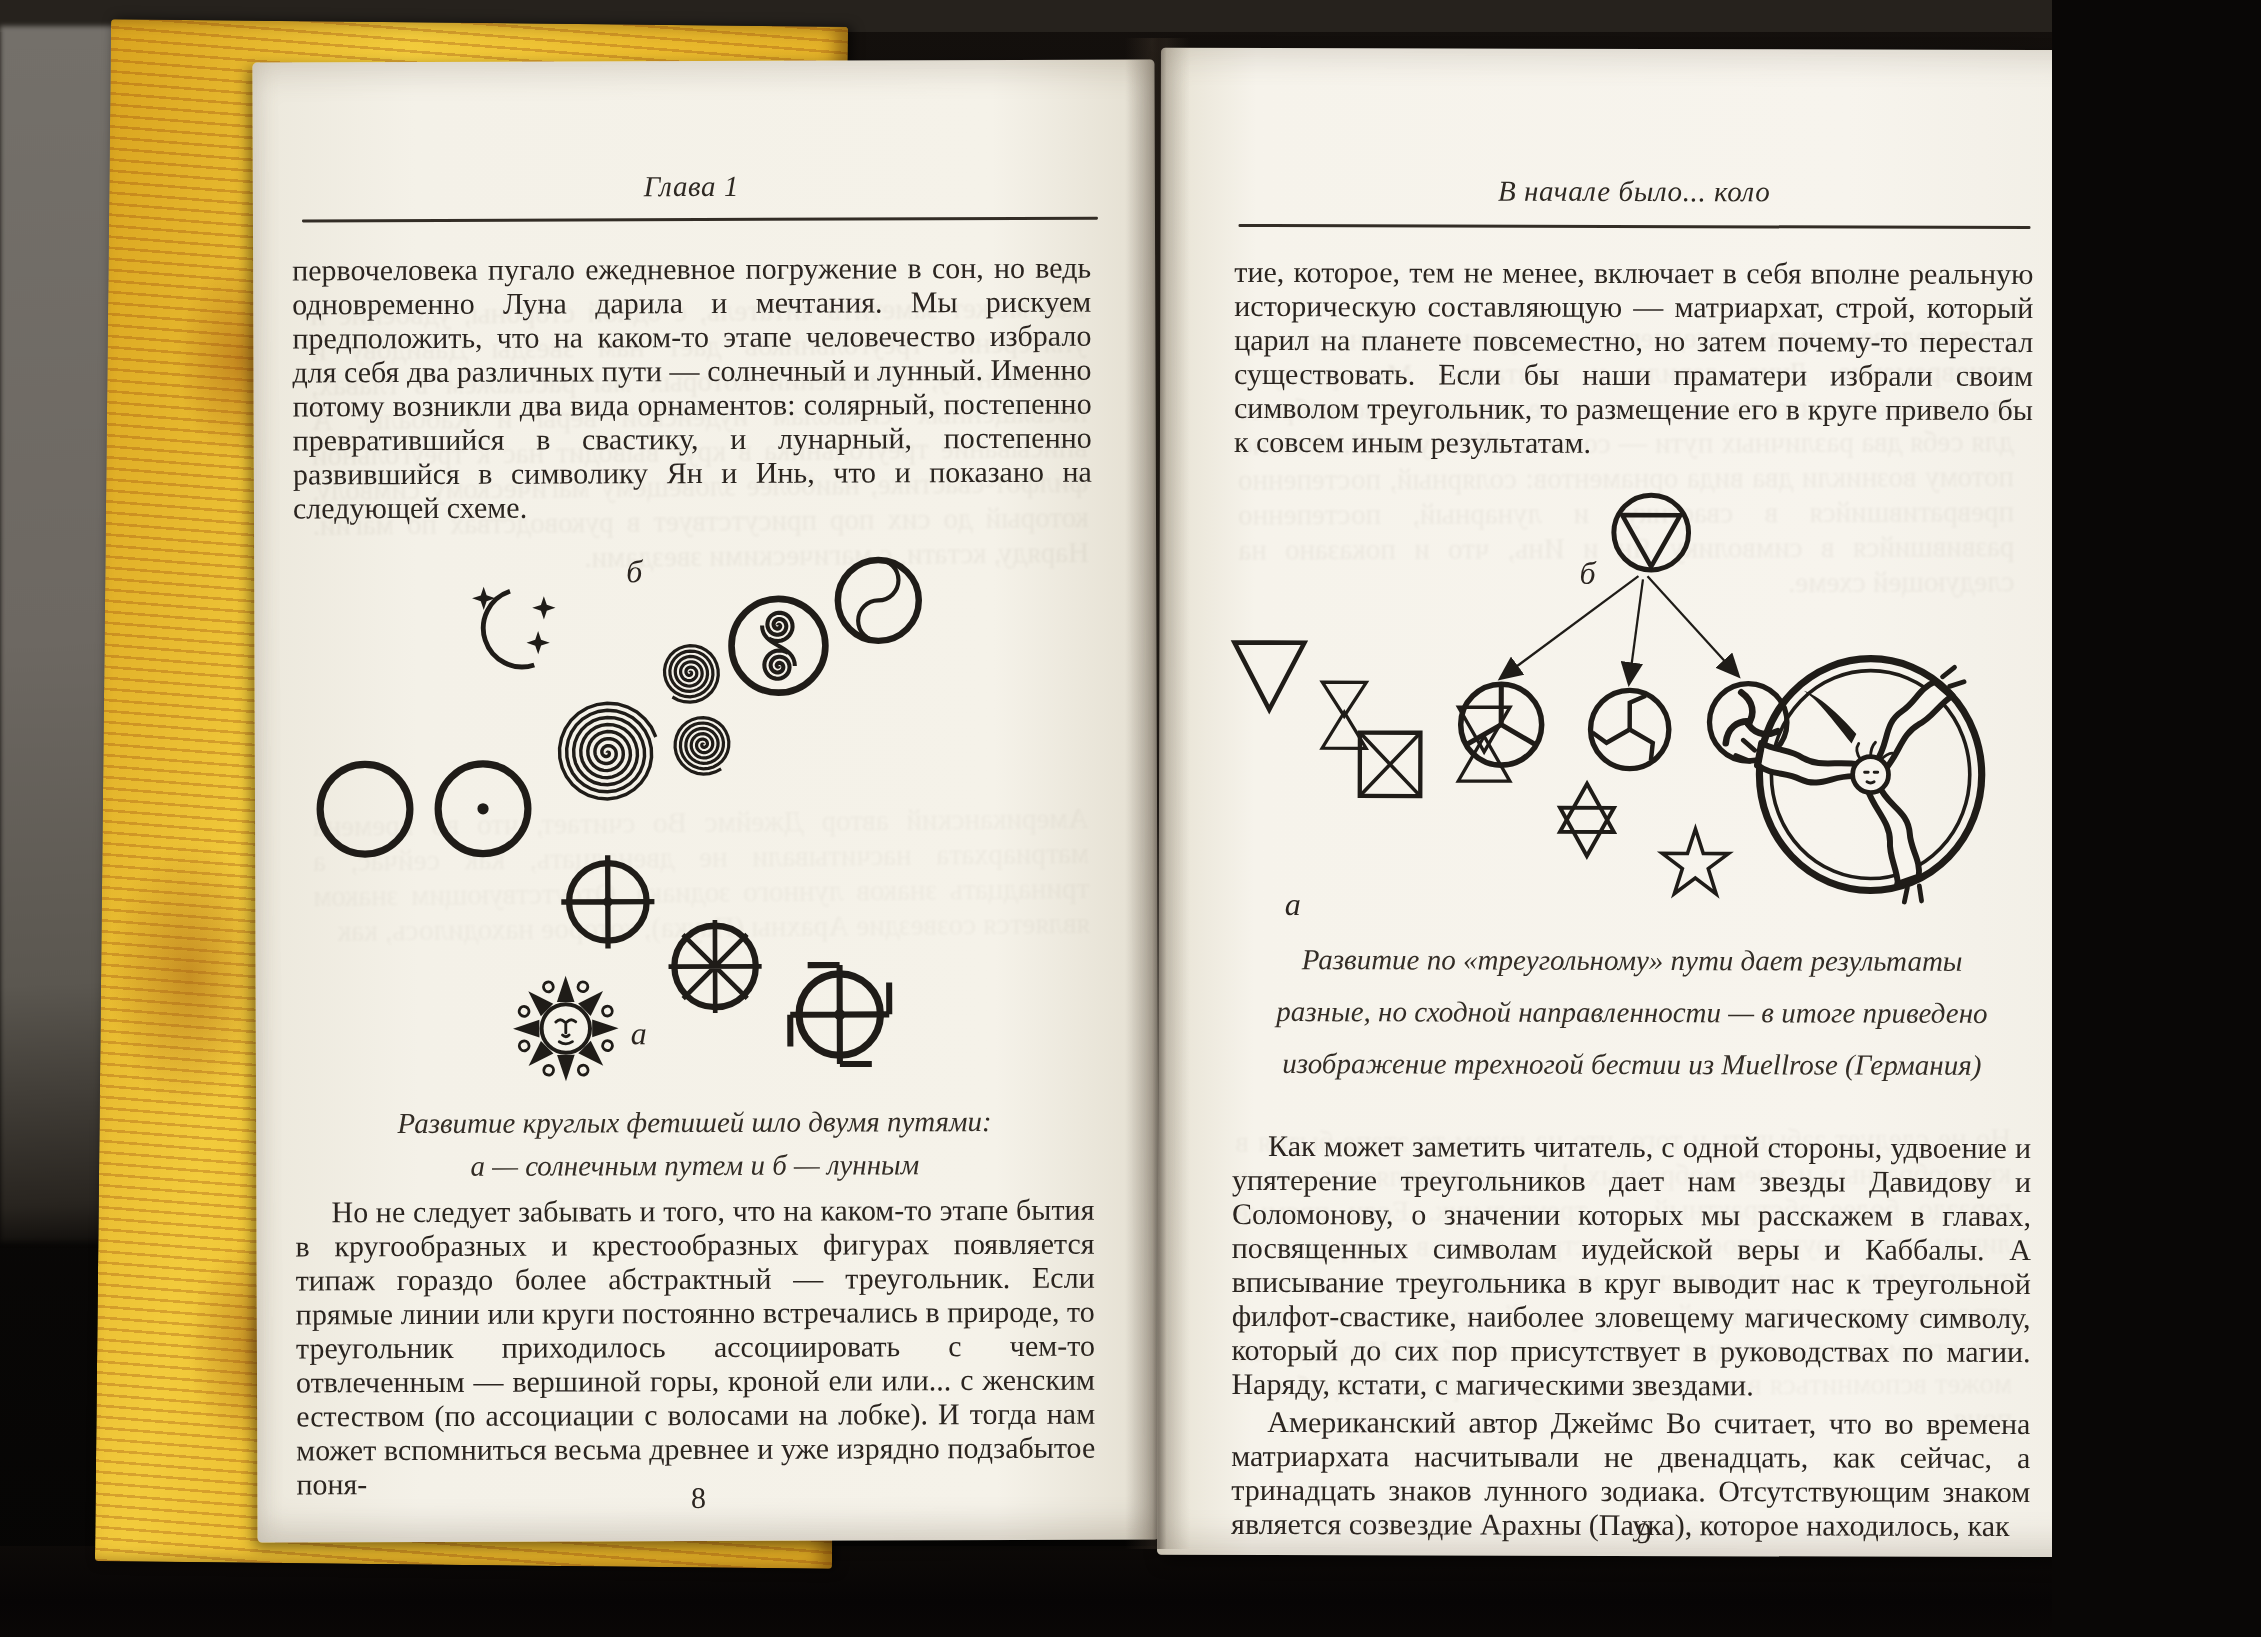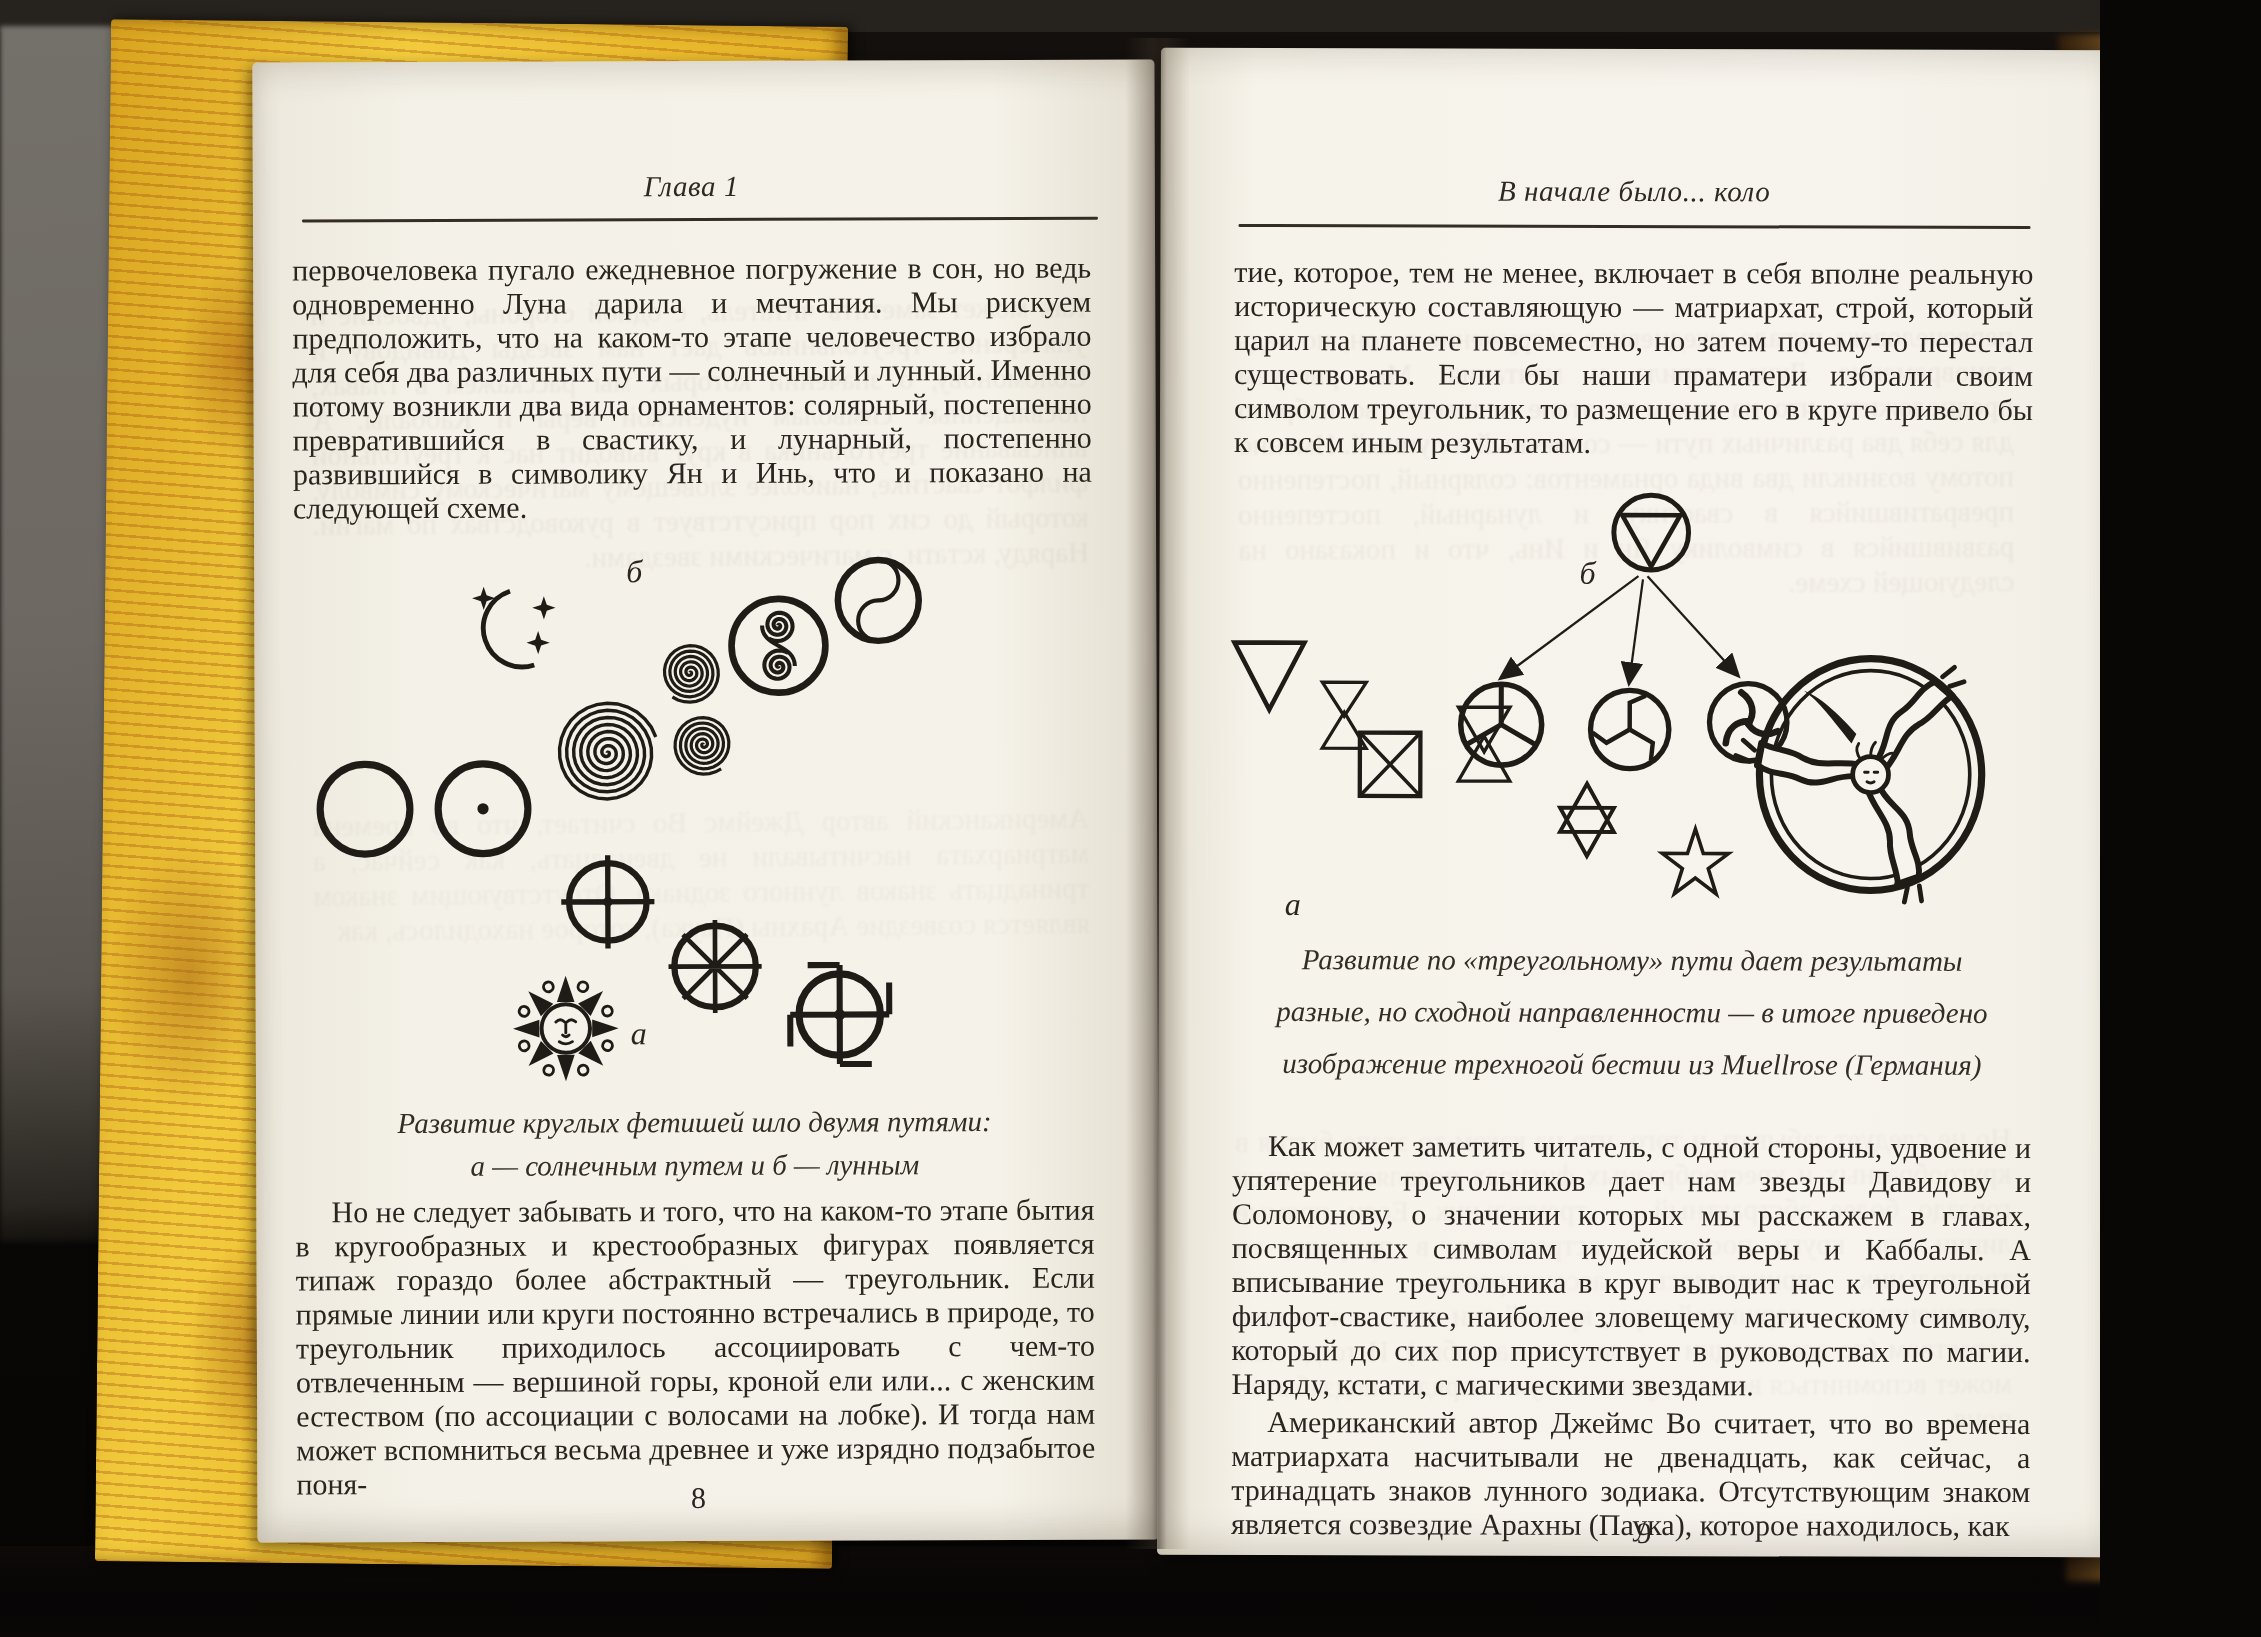--- a/index.html
+++ b/index.html
@@ -1,18 +1,18 @@
 <!DOCTYPE html>
 <html style="font-size:10.3px"><head>
 <meta charset="utf-8">
 <style>
   html,body{margin:0;padding:0;background:#090706;}
   .stage{position:relative;width:2052px;height:1638px;overflow:hidden;
          background:linear-gradient(180deg,#14100d 0%,#0b0908 55%,#060504 100%);
-         font-family:"Liberation Serif", serif;padding-left:48px;}
+         font-family:"Liberation Serif", serif;}
   
   .top-band{position:absolute;left:0;top:0;width:100%;height:32px;background:#26221d;}
   .bg-gray{position:absolute;left:0;top:26px;width:395px;height:1216px;
            background:linear-gradient(178deg,#74706a 0%,#6d6862 50%,#5b5750 78%,#28241f 96%,#0c0a08 100%);
            filter:blur(2.6px);}
   .bg-bottom{position:absolute;left:0;top:1546px;width:100%;height:92px;
            background:linear-gradient(180deg,#0d0a08 0%,#070505 60%,#0a0706 100%);}
   .cover-left{position:absolute;left:103px;top:23px;width:737px;height:1542px;
            transform:rotate(.6deg);border-radius:3.9px;
            background:

